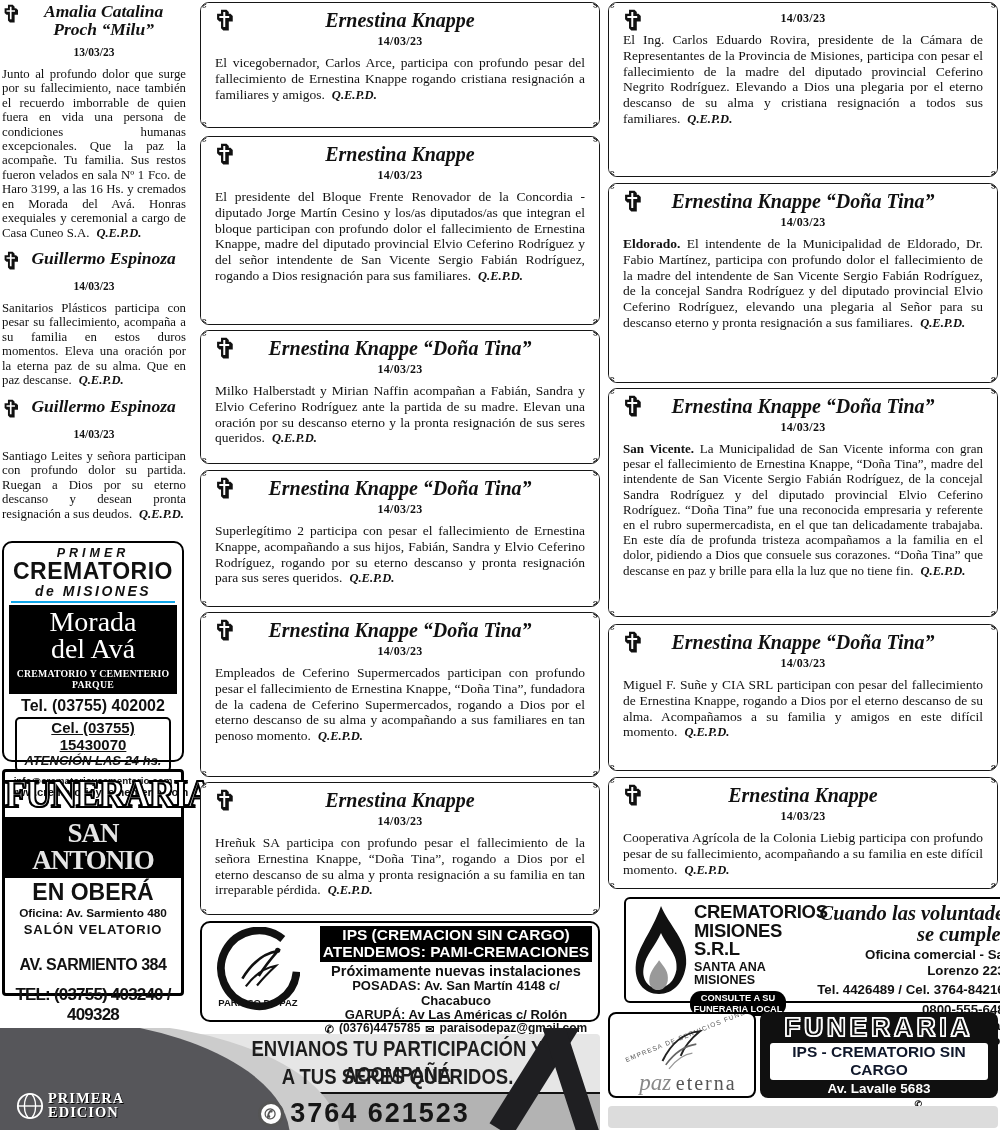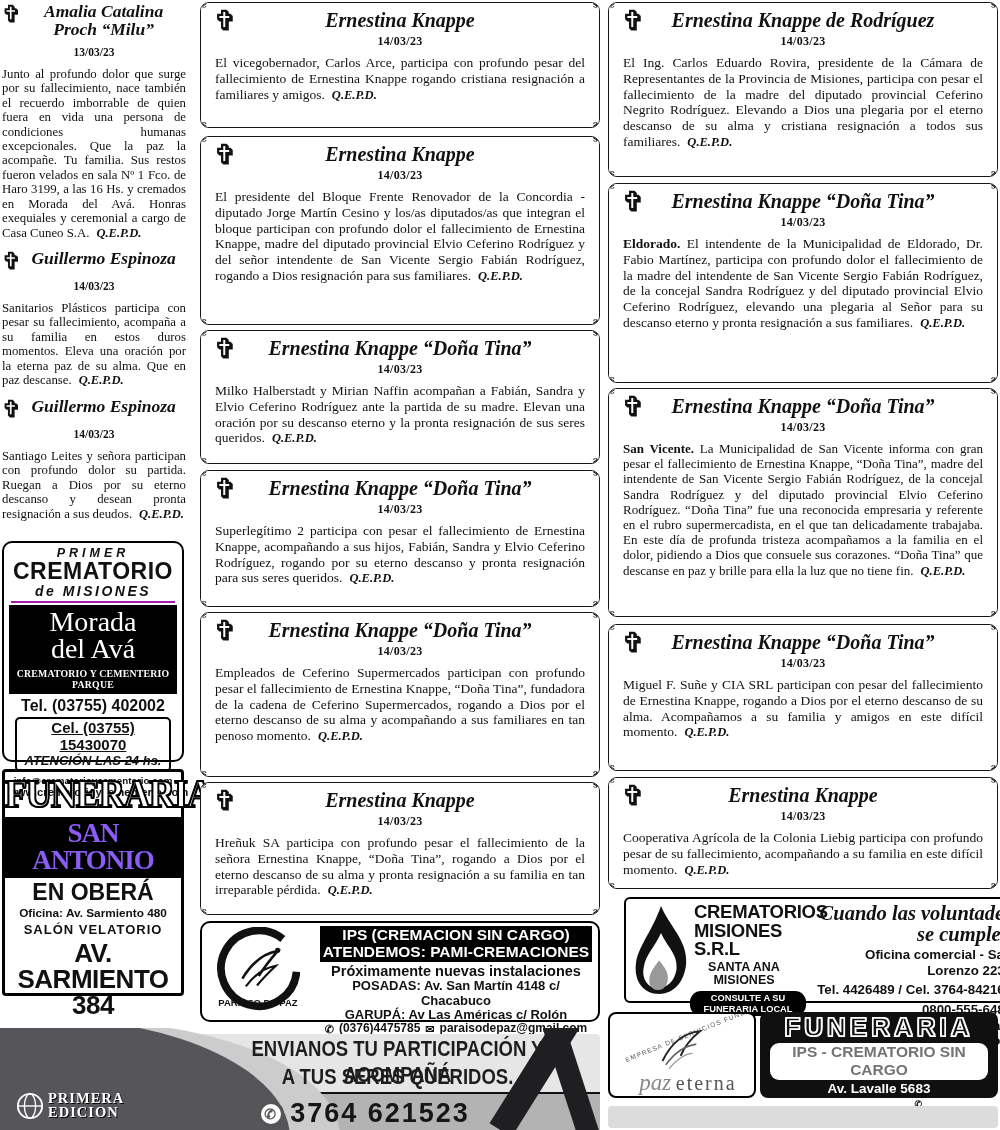--- a/index.html
+++ b/index.html
@@ -31,45 +31,45 @@
   .l-date{text-align:center;font-weight:700;font-size:11.5px;margin:7px 0 9px;}
   .l-body{font-size:12.8px;line-height:1.13;text-align:justify;}
 
   
   #ad-morada{position:absolute;left:2px;top:541px;width:182px;height:221px;border:2px solid #000;
              border-radius:10px;box-sizing:border-box;text-align:center;padding:3px 4px;
              font-family:"Liberation Sans",sans-serif;}
   .m-primer{font-style:italic;font-weight:700;font-size:12.5px;letter-spacing:4px;}
   .m-crema{font-weight:800;font-size:23px;letter-spacing:.5px;line-height:1;}
   .m-demis{font-style:italic;font-weight:700;font-size:14px;letter-spacing:2.5px;
-           border-bottom:2px solid #a21caf;padding-bottom:2px;margin:0 3px 2px;}
+           border-bottom:2px solid #0ea5e9;padding-bottom:2px;margin:0 3px 2px;}
   .m-black{background:#000;color:#fff;margin:0 1px;padding:3px 2px 4px;}
   .m-name{font-family:"Liberation Serif",serif;font-size:28px;line-height:.98;}
   .m-caption{font-family:"Liberation Serif",serif;font-weight:700;font-size:9.8px;letter-spacing:.2px;margin-top:5px;}
   .m-tel{font-weight:800;font-size:16px;margin:3px 0 2px;}
   .m-celbox{border:2px solid #000;border-radius:5px;margin:0 7px;padding:0 0 2px;}
   .m-cel{font-weight:800;font-size:15px;text-decoration:underline;}
   .m-aten{font-weight:800;font-style:italic;font-size:13px;}
   .m-mail{font-weight:700;font-size:9.8px;margin-top:3px;}
   .m-web{font-weight:800;font-size:11.3px;}
 
   
   #ad-sanantonio{position:absolute;left:2px;top:769px;width:182px;height:227px;border:3px solid #000;
                  border-radius:4px;box-sizing:border-box;text-align:center;padding-top:4px;
                  font-family:"Liberation Sans",sans-serif;}
   .s-fun{font-family:"Liberation Serif",serif;font-weight:700;font-size:36px;line-height:1.05;color:#fff;
          letter-spacing:-1px;-webkit-text-stroke:1.6px #000;
          text-shadow:-1px -1px 0 #000,1px -1px 0 #000,-1px 1px 0 #000,1px 1px 0 #000;
          transform:scaleY(1.12);}
-  .s-name{background:#000;color:#8b5cf6;font-family:"Liberation Serif",serif;font-weight:700;font-size:27px;
+  .s-name{background:#000;color:#e5e5e5;font-family:"Liberation Serif",serif;font-weight:700;font-size:27px;
           letter-spacing:-1px;padding:3px 0 4px;margin-top:3px;line-height:1;}
   .s-obera{font-weight:800;font-size:23px;margin-top:3px;line-height:1;}
   .s-of{font-weight:700;font-size:11.8px;margin-top:2px;}
   .s-salon{font-weight:700;font-size:13px;letter-spacing:1px;margin-top:2px;}
-  .s-av{font-weight:800;font-size:26px;letter-spacing:-.5px;margin-top:3px;line-height:1;}
+  .s-av{font-weight:800;font-size:16px;letter-spacing:-.5px;margin-top:20px;line-height:1;}
   .s-tel{font-weight:800;font-size:17px;letter-spacing:-.8px;margin-top:12px;}
 
   
   #mn0{left:200px;top:2px;width:400px;height:126px;}
   #mn1{left:200px;top:136px;width:400px;height:189px;}
   #mn2{left:200px;top:330px;width:400px;height:134px;}
   #mn3{left:200px;top:470px;width:400px;height:137px;}
   #mn4{left:200px;top:612px;width:400px;height:165px;}
   #mn5{left:200px;top:782px;width:400px;height:133px;}
 
@@ -115,42 +115,42 @@
   .b-ribbon1{width:26px;height:130px;right:52px;top:-18px;transform:rotate(32deg);}
   .b-ribbon2{width:22px;height:120px;right:18px;top:-8px;transform:rotate(-18deg);border-radius:4px;}
 
   
   #ad-crematorios{position:absolute;left:624px;top:897px;width:390px;height:106px;border:2.5px solid #000;
                   border-radius:6px;box-sizing:border-box;font-family:"Liberation Sans",sans-serif;
                   padding:4px 8px 2px 6px;display:flex;}
   .c-left{position:relative;width:178px;flex:none;}
   .c-left svg{position:absolute;left:0;top:0;}
   .c-names{margin-left:62px;font-weight:800;font-size:18.5px;line-height:1;letter-spacing:-.3px;}
-  .c-place{margin-left:62px;text-align:center;font-weight:700;font-size:12.5px;line-height:1.1;margin-top:2px;width:100px;}
-  .c-pill{margin-left:58px;margin-top:3px;background:#000;color:#fff;border-radius:11px;width:116px;
+  .c-place{margin-left:62px;text-align:left;font-weight:700;font-size:12.5px;line-height:1.1;margin-top:2px;width:100px;}
+  .c-pill{margin-left:58px;margin-top:3px;background:#000;color:#fff;border-radius:11px;width:96px;
           text-align:center;font-weight:800;font-size:9.3px;line-height:1.15;padding:2px 0;}
   .c-right{flex:1;text-align:right;}
   .c-slogan{font-family:"Liberation Serif",serif;font-style:italic;font-weight:700;font-size:20.5px;line-height:1;}
   .c-info{font-weight:700;font-size:13.3px;line-height:1.22;margin-top:3px;}
   .c-mail{font-weight:700;font-size:13.3px;}
 
   
   #ad-paz{position:absolute;left:608px;top:1012px;width:390px;height:86px;display:flex;gap:4px;
           font-family:"Liberation Sans",sans-serif;}
   .pz-left{width:148px;flex:none;border:2.5px solid #000;border-radius:8px;background:#fff;position:relative;overflow:hidden;box-sizing:border-box;}
   .pz-arc{position:absolute;left:10px;top:14px;font-size:6.5px;letter-spacing:1.2px;color:#555;transform:rotate(-22deg);white-space:nowrap;}
   .pz-left svg{position:absolute;left:28px;top:8px;}
   .pz-script{position:absolute;left:12px;right:0;bottom:4px;text-align:center;line-height:.8;}
   .pz-script .s1{font-family:"Liberation Serif",serif;font-style:italic;font-size:23px;color:#888;}
   .pz-script .s2{font-family:"Liberation Serif",serif;font-size:20px;color:#555;letter-spacing:2px;}
   .pz-right{flex:1;background:#101010;border-radius:8px;color:#fff;text-align:center;padding:1px 4px 2px;box-sizing:border-box;}
   .pz-fun{font-weight:800;font-size:26px;letter-spacing:4px;line-height:1.1;color:#111;
           -webkit-text-stroke:1.3px #fff;
           text-shadow:-1px -1px 0 #fff,1px -1px 0 #fff,-1px 1px 0 #fff,1px 1px 0 #fff;}
-  .pz-band{background:#fff;color:#737373;font-weight:800;font-size:15.5px;border-radius:9px;margin:1px 6px;padding:0 0 1px;}
+  .pz-band{background:#fff;color:#0f172a;font-weight:800;font-size:15.5px;border-radius:3px;margin:1px 6px;padding:0 0 1px;}
   .pz-line{font-weight:800;font-size:13.5px;line-height:1.18;display:flex;justify-content:center;align-items:center;gap:3px;}
   .pz-circ{display:inline-flex;width:13px;height:13px;border-radius:50%;background:#fff;color:#111;font-size:9px;
            align-items:center;justify-content:center;}
 
   #strip-right{position:absolute;left:608px;top:1106px;width:390px;height:22px;background:#dcdcdc;border-radius:4px;}
 </style>
 </head>
 <body>
 
 <div class="page">
@@ -307,21 +307,20 @@
       </div>
       <div class="p-contact">
         <span class="tiny-ic">✆</span>
         <span>(0376)154114949  -  (0376)154272626</span>
       </div>
     </div>
   </div>
 
   <section class="notice" id="rn0">
     <span class="n-cross">✞</span>
-    <div class="n-title">Ernestina Knappe de Rodríguez</div>
     <div class="n-date">14/03/23</div>
     <div class="n-body"><span class="lead"></span><span>El Ing. Carlos Eduardo Rovira, presidente de la Cámara de Representantes de la Provincia de Misiones, participa con pesar el fallecimiento de la madre del diputado provincial Ceferino Negrito Rodríguez. Elevando a Dios una plegaria por el eterno descanso de su alma y cristiana resignación a todos sus familiares.</span><span class="qepd">Q.E.P.D.</span></div>
   <span class="corner tl">❦</span>
       <span class="corner tr">❦</span>
       <span class="corner bl">❦</span>
       <span class="corner br">❦</span>
     </section>
 
   <section class="notice" id="rn1">
     <span class="n-cross">✞</span>

